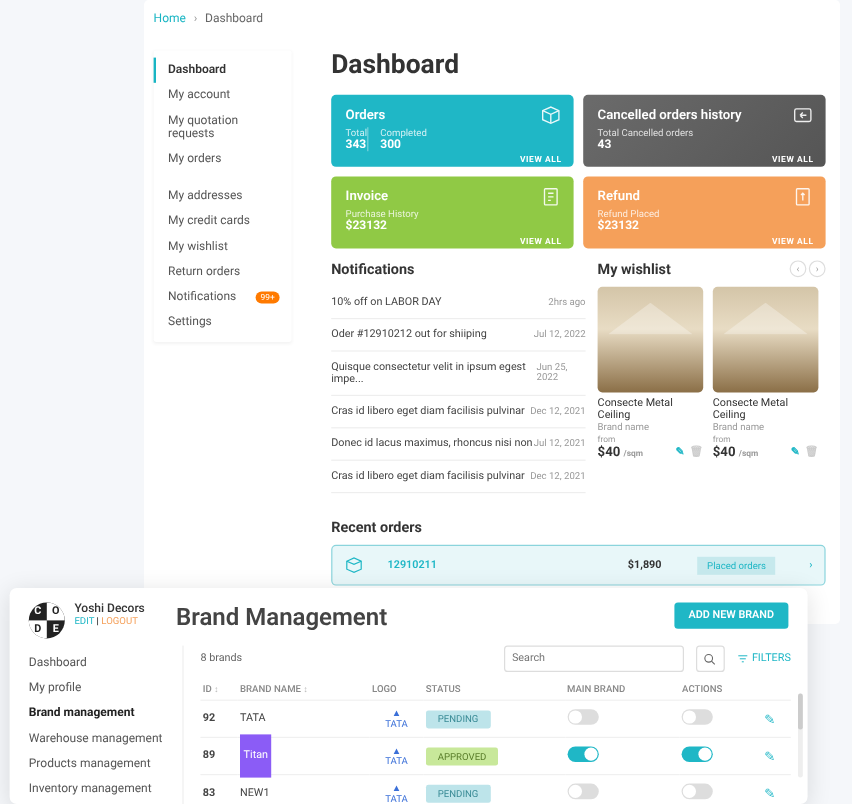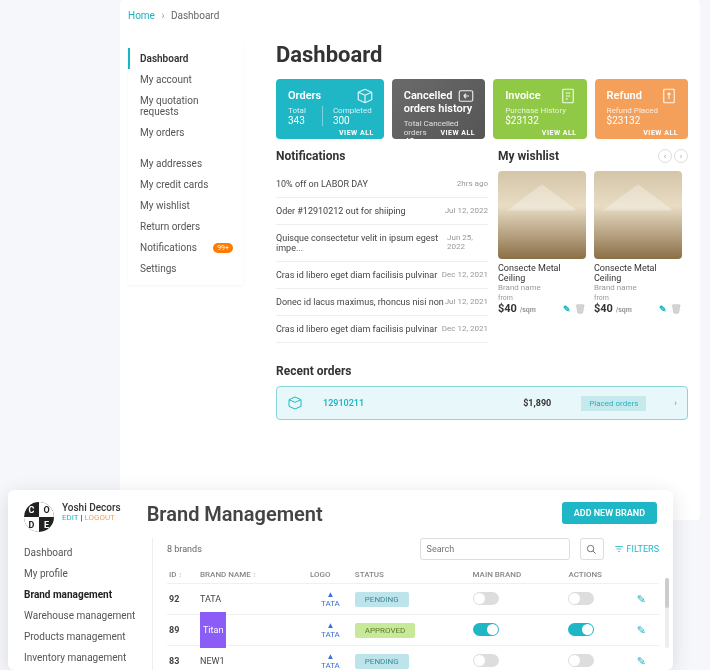--- a/index.html
+++ b/index.html
@@ -8,31 +8,31 @@
 .breadcrumb{position:absolute;left:128px;top:10px;font-size:10px;color:#18b5c3}
 .breadcrumb .sep{color:#999;margin:0 4px}
 .breadcrumb .cur{color:#666}
 .sidebar{position:absolute;left:128px;top:42px;width:115px;background:#fff;border-radius:2px;padding:6px 0;box-shadow:0 1px 3px rgba(0,0,0,0.05)}
 .sidebar-item{display:flex;align-items:center;justify-content:space-between;padding:5px 10px;font-size:10px;color:#555;cursor:pointer;border-left:2px solid transparent}
 .sidebar-item.active{border-left:2px solid #18b5c3;color:#333;font-weight:600}
 .sidebar-gap{height:10px}
 .badge{background:#ff7a00;color:#fff;border-radius:8px;font-size:7px;padding:1px 4px}
 .main{position:absolute;left:276px;top:42px;width:412px}
 .page-title{font-size:22px;font-weight:700;color:#333;margin-bottom:12px}
-.cards{display:grid;grid-template-columns:1fr 1fr 1fr 1fr;gap:8px;margin-bottom:10px}
+.cards{display:grid;grid-template-columns:1fr 1fr;gap:8px;margin-bottom:10px}
 .card{border-radius:4px;color:#fff;padding:10px 12px;position:relative;height:60px}
 .card.teal{background:#1fb7c6}
 .card.gray{background:linear-gradient(135deg,#6b6b6b,#555)}
 .card.green{background:#90c945}
 .card.orange{background:#f5a05a}
 .card-title{font-size:11px;font-weight:600;margin-bottom:4px}
-.card-row{display:flex;gap:16px}
+.card-row{display:flex;}
 .card-stat{font-size:8px}
 .card-stat .lbl{opacity:0.8}
-.card-stat .val{font-weight:400;font-size:10px}
+.card-stat .val{font-weight:700;font-size:10px}
 .card-icon{position:absolute;right:10px;top:8px;opacity:0.9}
 .viewall{position:absolute;right:10px;bottom:2px;font-size:7px;letter-spacing:0.5px;font-weight:700;cursor:pointer}
 .two-col{display:flex;gap:10px;margin-top:8px}
 .notif{flex:1}
 .sec-title{font-size:12px;font-weight:700;color:#333;margin-bottom:8px}
 .notif-row{display:flex;justify-content:space-between;padding:8px 0;border-bottom:1px solid #eee;font-size:9px;color:#444}
 .notif-row .date{color:#999;font-size:8px}
 .wishlist{width:190px;position:relative}
 .wl-nav{position:absolute;right:0;top:0;display:flex;gap:2px}
 .wl-arrow{width:14px;height:14px;border:1px solid #ddd;border-radius:50%;display:flex;align-items:center;justify-content:center;font-size:8px;color:#999;cursor:pointer}

